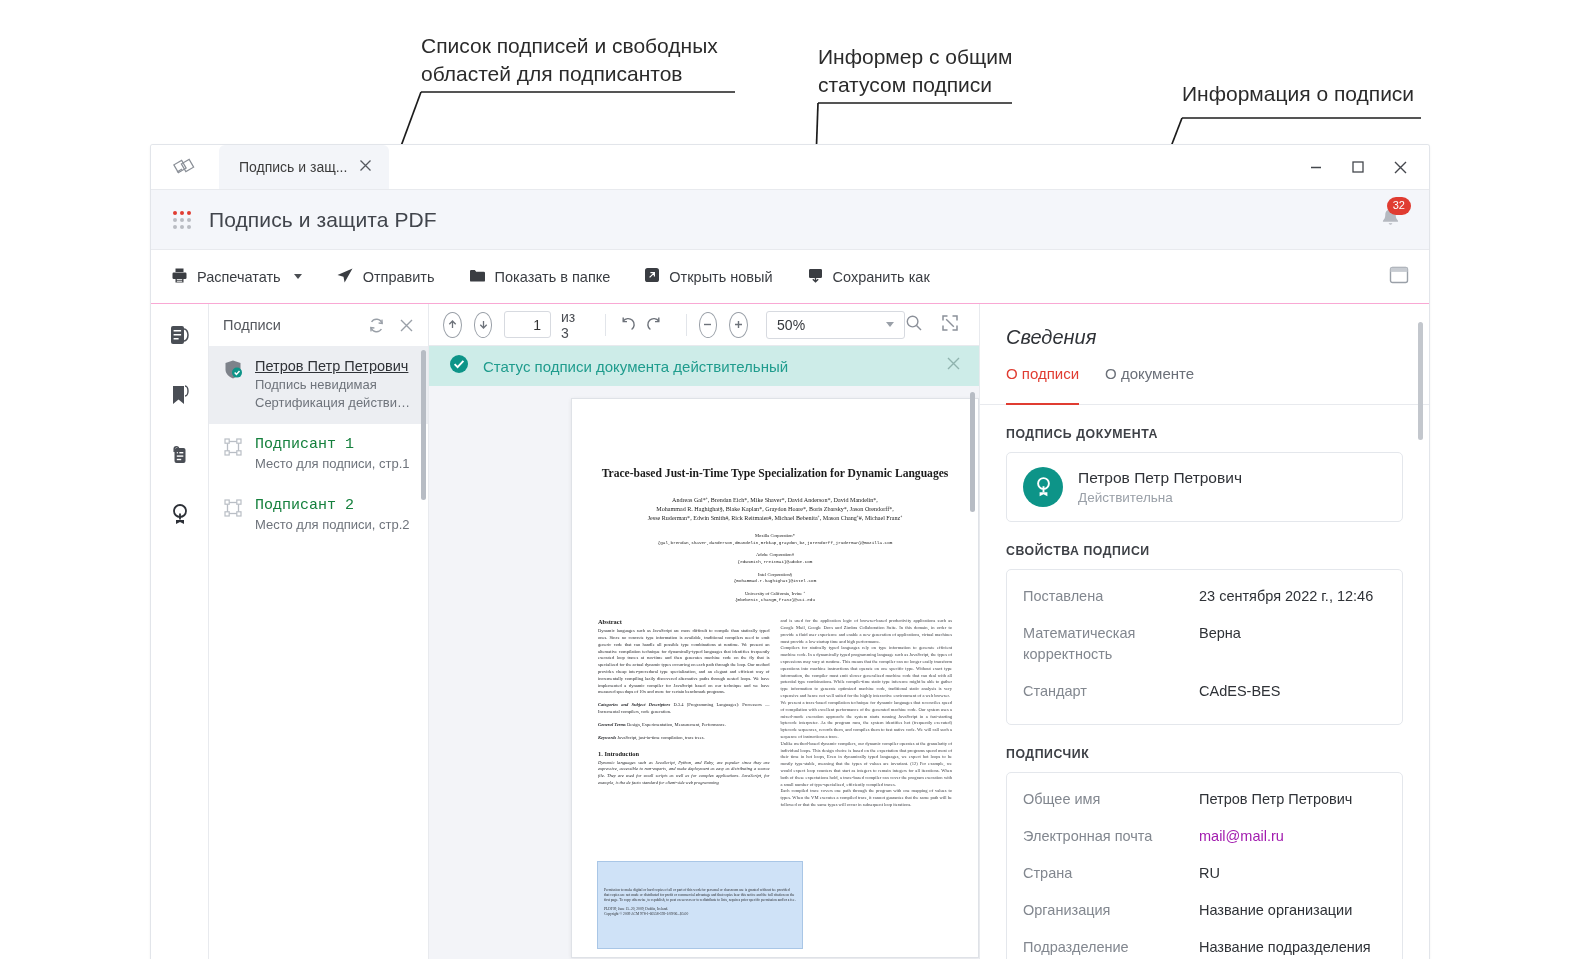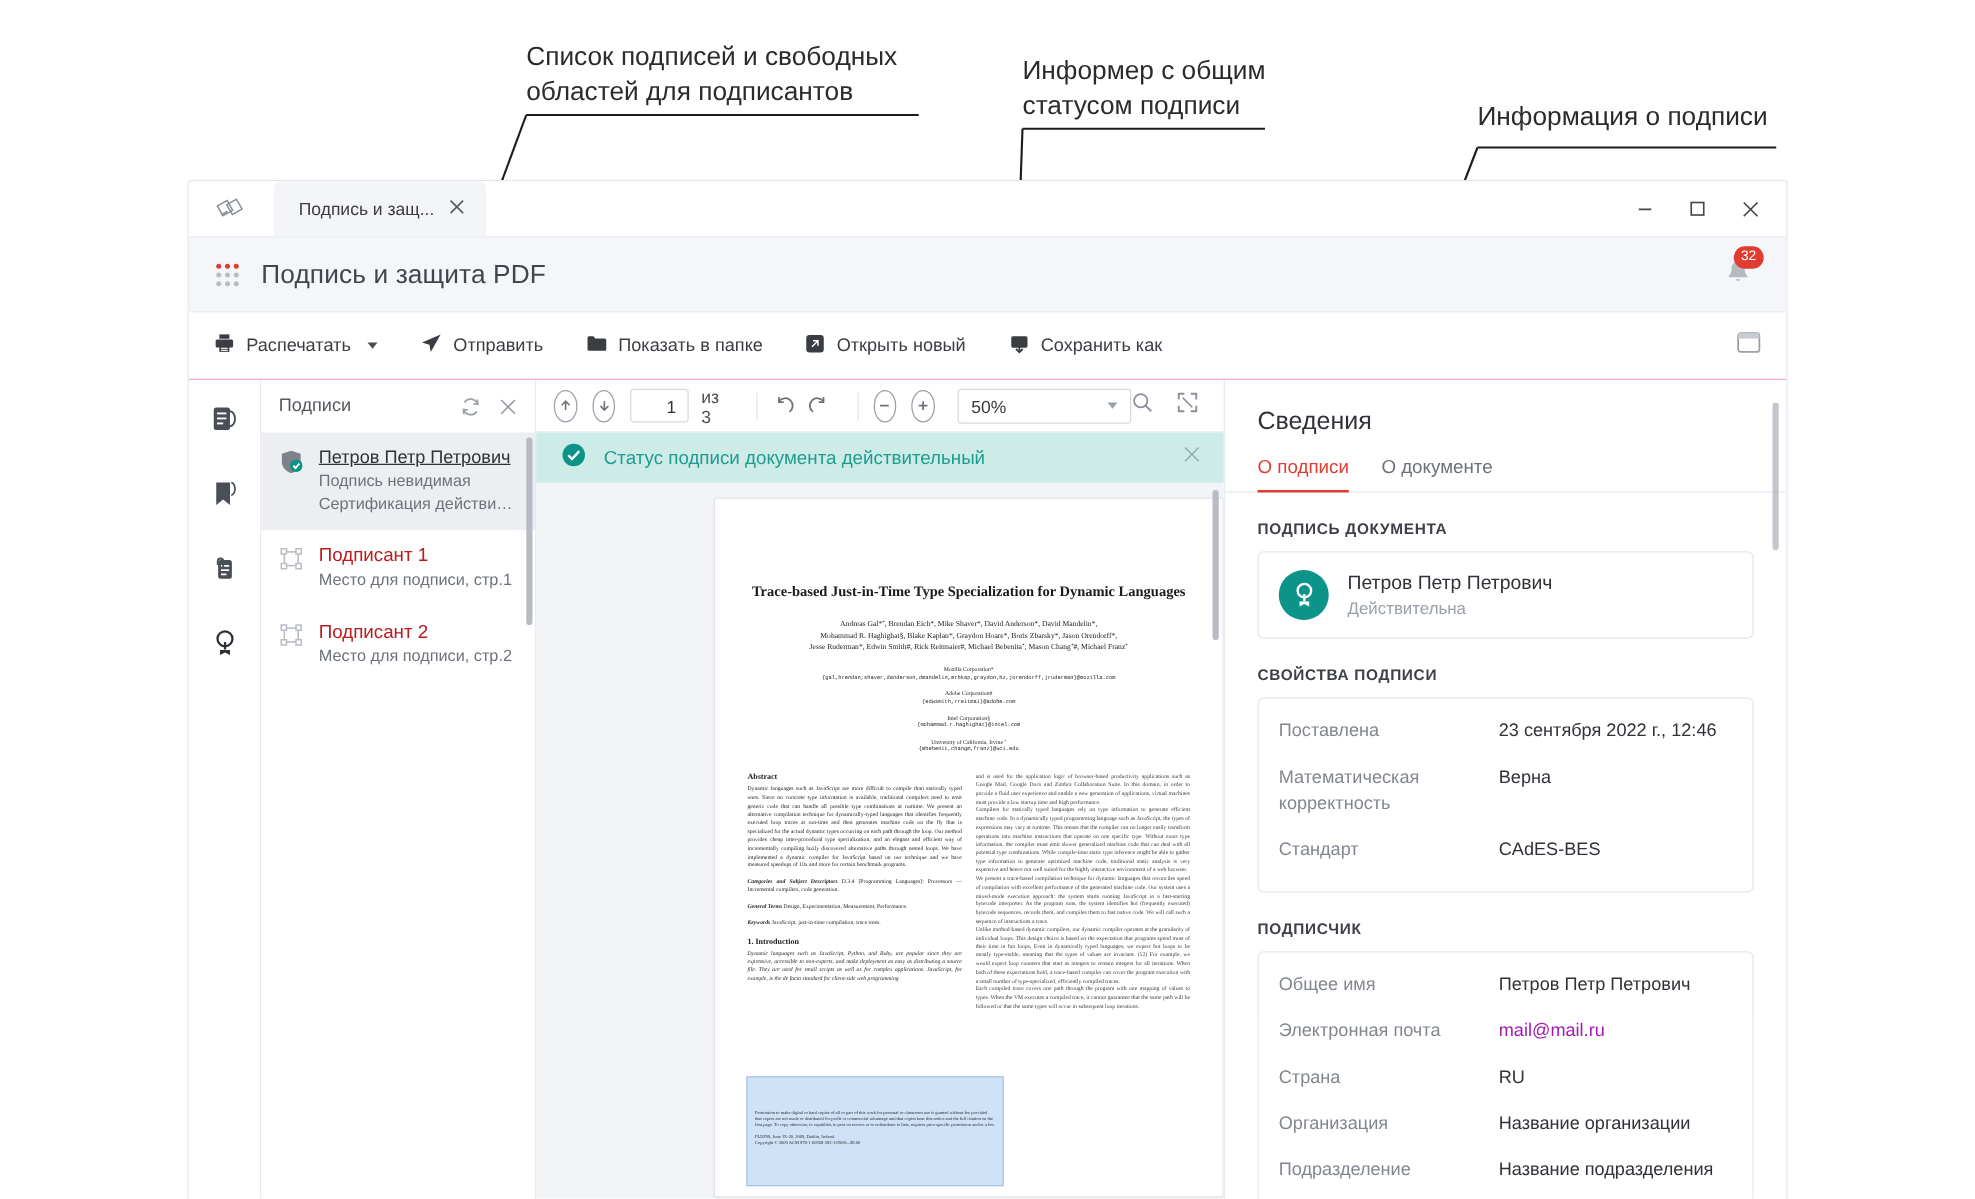--- a/index.html
+++ b/index.html
@@ -107,21 +107,21 @@
     font-size: 14.5px; color:#55585e;
   }
   .sigpanel-head .actions { margin-left:auto; display:flex; align-items:center; gap:6px; }
   .sp-ico { width:24px;height:24px;display:flex;align-items:center;justify-content:center;color:#9aa0a8;cursor:pointer;}
   .sig-list { position:relative; }
   .sig-item { display:flex; gap:10px; padding: 12px 16px 14px 14px; cursor:pointer; }
   .sig-item.selected { background:#eceef2; }
   .sig-ico { width:22px; flex:0 0 22px; padding-top:1px; }
   .sig-texts { min-width:0; }
   .sig-name { font-size:14.5px; color:#2f3237; text-decoration:underline; white-space:nowrap; }
-  .sig-name.link { color:#b91c1c; text-decoration:none; font-size:15px; }
+  .sig-name.link { color:#15803d; text-decoration:none; font-size:15px;font-family:Liberation Mono, monospace; }
   .sig-sub { font-size:13px; color:#6e737b; margin-top:3px; white-space:nowrap; overflow:hidden; text-overflow:ellipsis; }
   .sig-scroll {
     position:absolute; right:2px; top:46px; width:5px; height:150px;
     background:#b7bcc4; border-radius:3px;
   }
 
   
   .viewer { flex: 1; display:flex; flex-direction:column; background:#f3f4f8; position:relative; min-width:0; }
   .viewer-toolbar {
     height: 42px; background:#fff; border-bottom:1px solid #e8eaee;
@@ -164,23 +164,23 @@
   .bi { font-weight:bold; font-style:italic; }
   .sighl {
     position:absolute; left:25px; bottom:8px; width:206px; height:88px;
     background:#cfe2f7; border:1px solid #a9c6e6;
   }
   .sighl-in { padding:26px 6px 4px 6px; font-size:3.6px; line-height:1.45; color:#2b2d31;}
   .v-scroll { position:absolute; right:4px; top:6px; width:5px; height:120px; background:#b7bcc4; border-radius:3px;}
 
   
   .details { width: 450px; background:#fff; border-left:1px solid #e8eaee; position:relative; display:flex; flex-direction:column;}
-  .det-title { font-size:20px; color:#2f3237; padding: 22px 0 16px 26px; }
+  .det-title { font-size:20px; color:#2f3237; padding: 22px 0 16px 26px; font-style: italic; }
   .det-tabs { display:flex; gap:26px; padding: 0 26px; border-bottom:1px solid #e8eaee; }
-  .det-tab { font-size:15px; color:#6b7079; padding-bottom:11px; cursor:pointer; position:relative; }
+  .det-tab { font-size:15px; color:#6b7079; padding-bottom:22px; cursor:pointer; position:relative; }
   .det-tab.active { color:#e03c31; }
   .det-tab.active::after {
     content:""; position:absolute; left:0; right:0; bottom:-1px; height:2.5px; background:#e03c31;
   }
   .det-scrollwrap { flex:1; overflow:hidden; position:relative; padding: 0 26px; }
   .det-scroll { position:absolute; right:6px; top:18px; width:5px; height:118px; background:#c3c7cd; border-radius:3px; }
   .sec-label { font-size:12.3px; letter-spacing:.55px; color:#3d4046; text-transform:uppercase; margin: 22px 0 11px; font-weight:bold;}
   .card { border:1px solid #e4e7ec; border-radius:5px; padding: 14px 16px; }
   .signer-row { display:flex; align-items:center; gap:15px; }
   .medal { width:40px;height:40px;border-radius:50%; background:#0d9488; display:flex;align-items:center;justify-content:center;flex:0 0 40px;}

